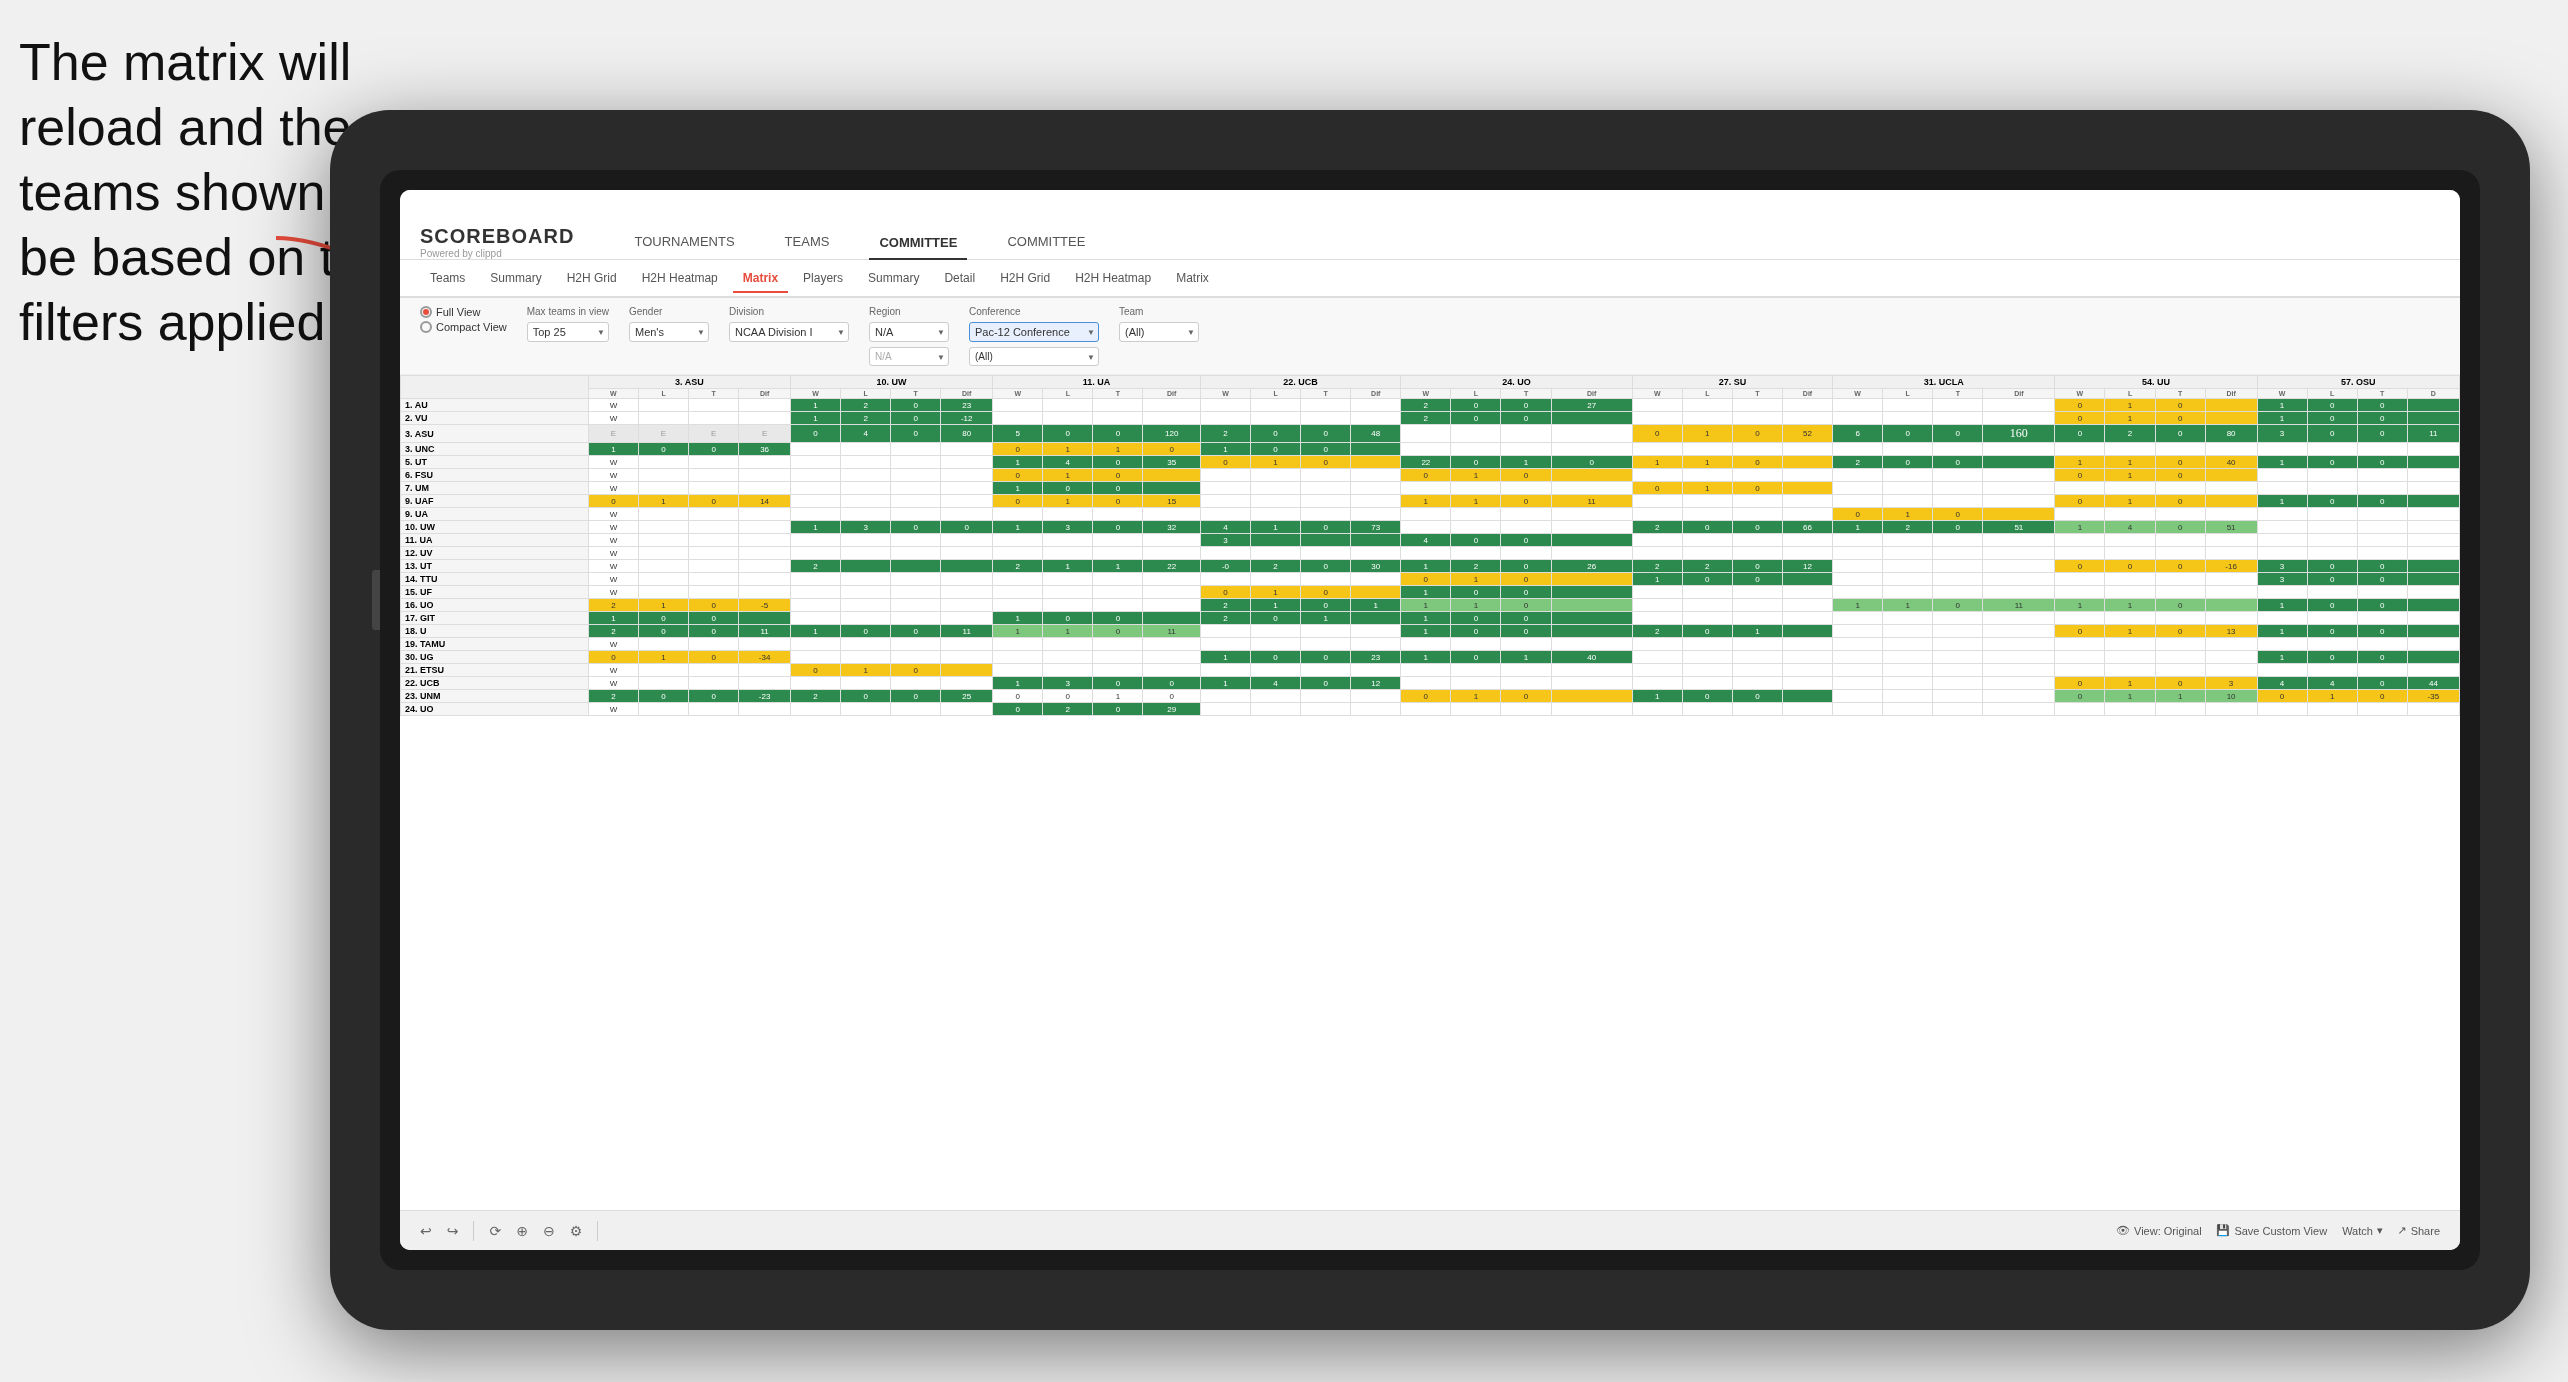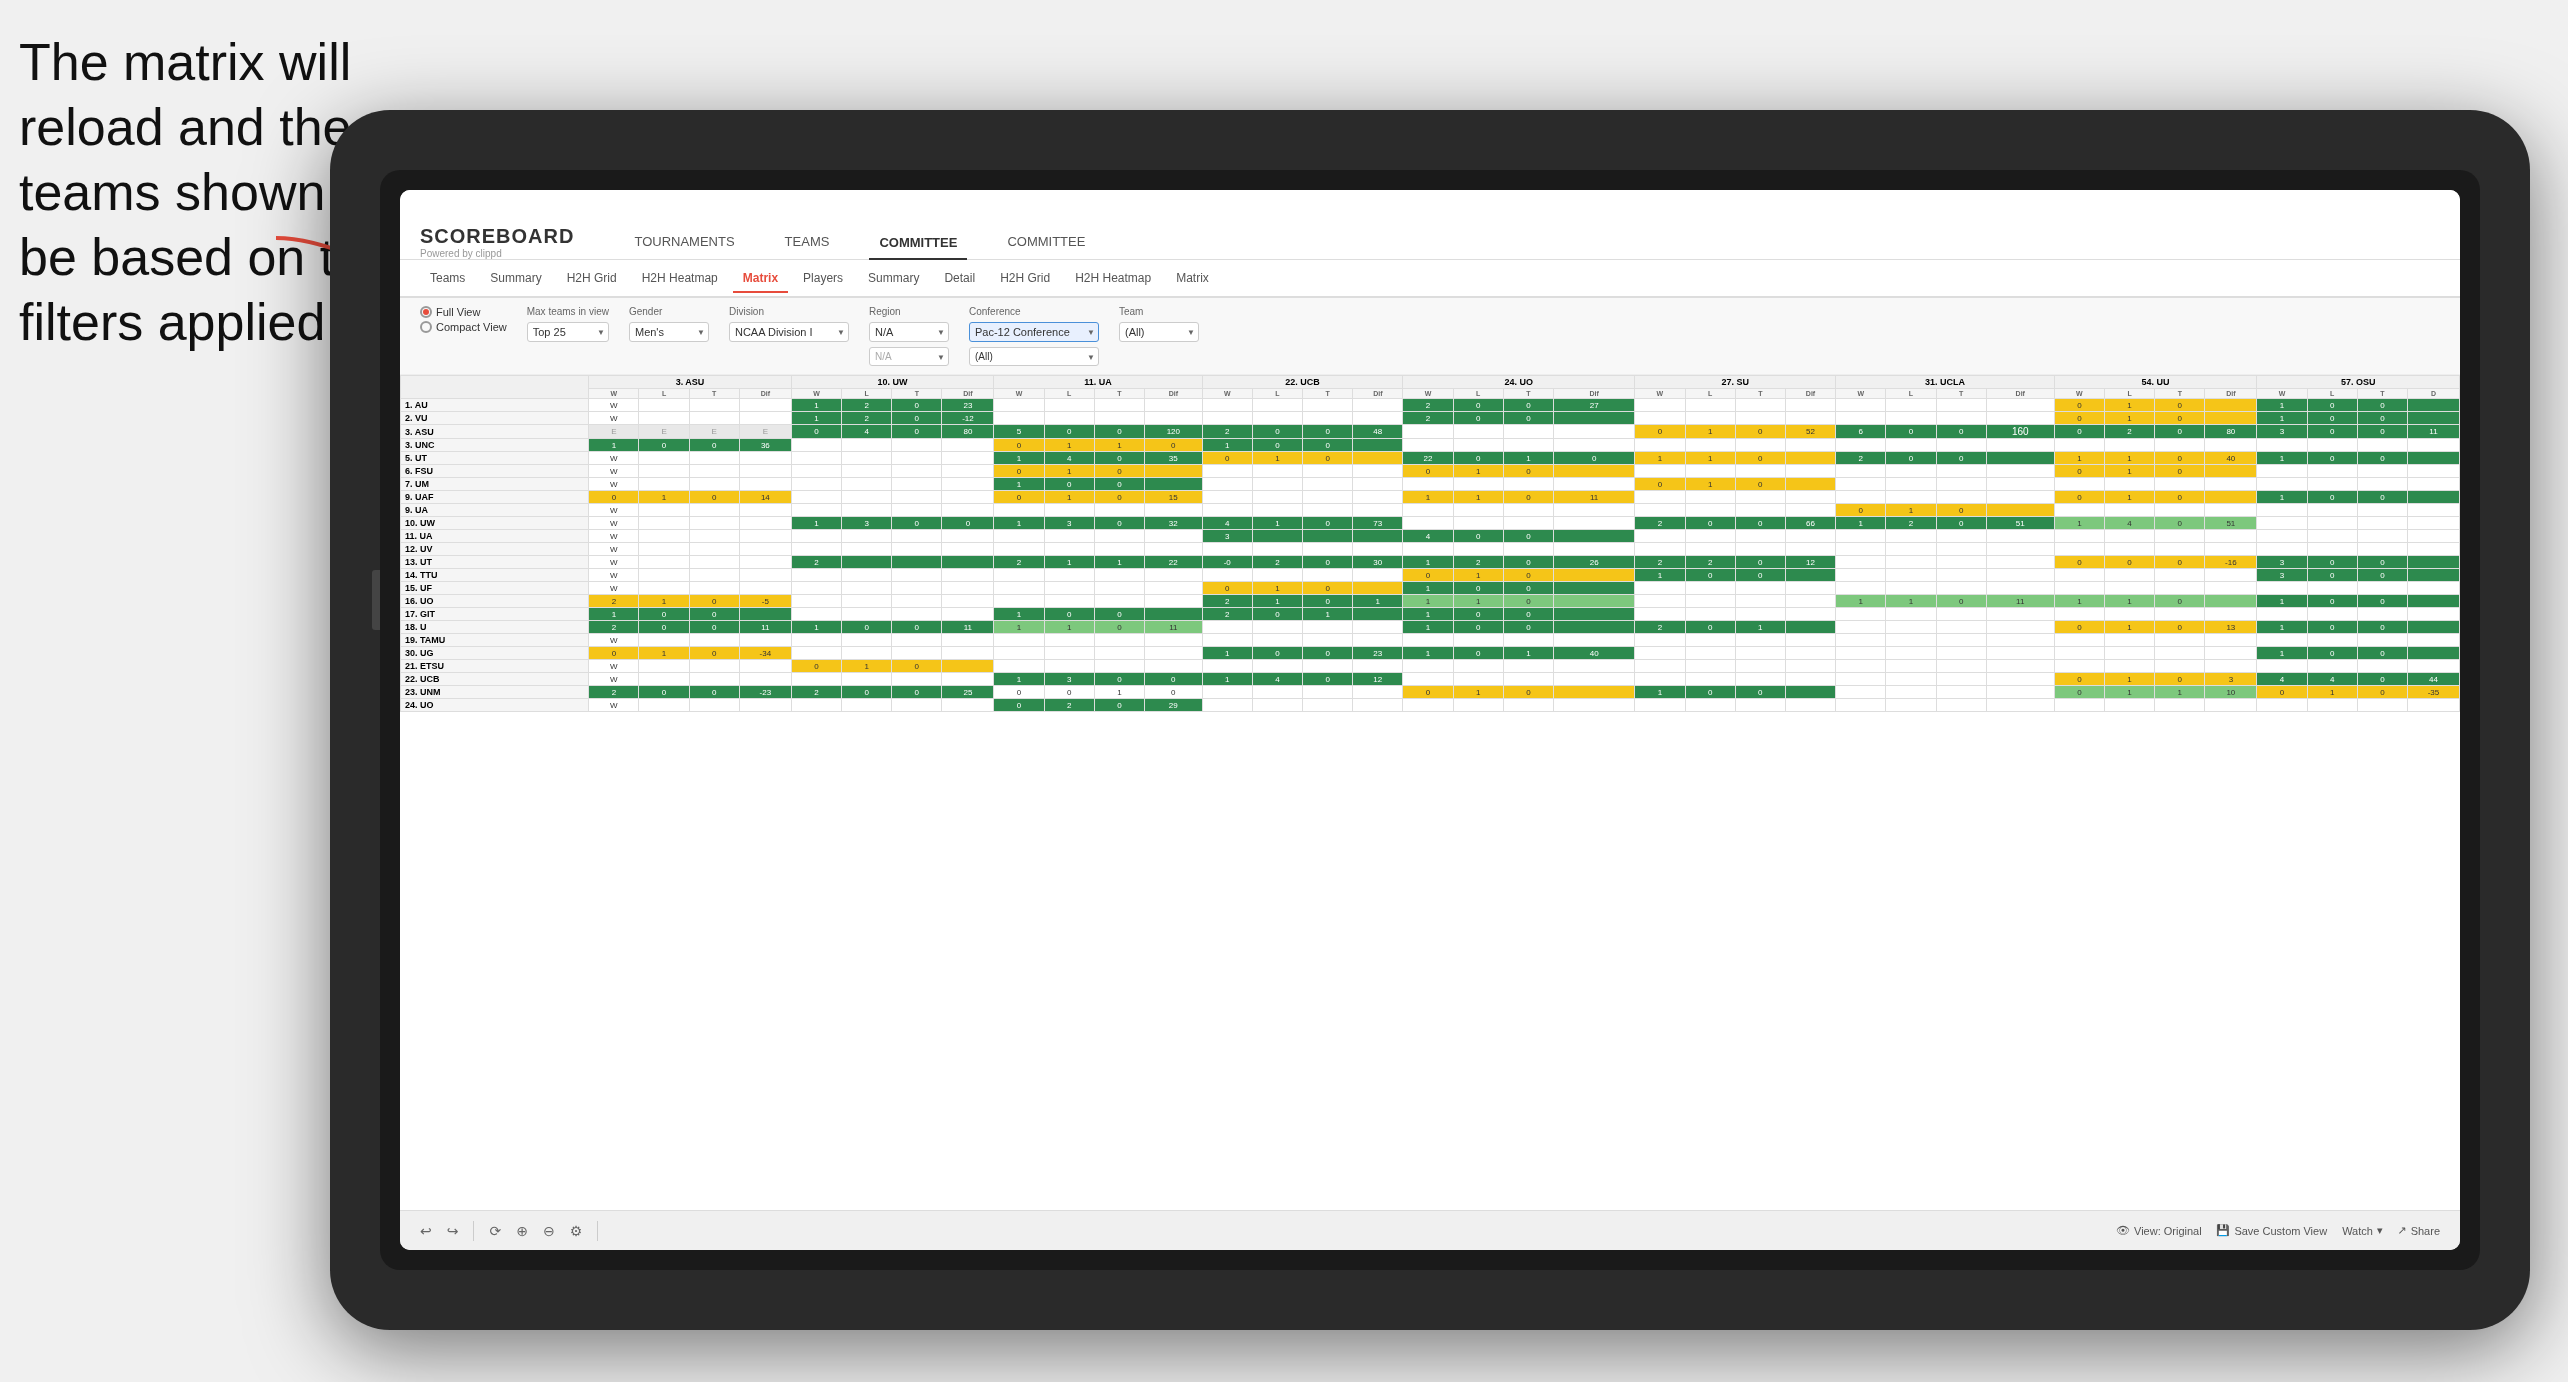--- a/index.html
+++ b/index.html
@@ -561,21 +561,21 @@
                   <td style="background: white; color: rgb(51, 51, 51); font-size: 8px; padding: 1px 2px; min-width: 16px;"></td>
                   <td style="background: white; color: rgb(51, 51, 51); font-size: 8px; padding: 1px 2px; min-width: 16px;"></td>
                   <td style="background: white; color: rgb(51, 51, 51); font-size: 8px; padding: 1px 2px; min-width: 16px;"></td>
                   <td style="background: rgb(245, 197, 24); color: rgb(51, 51, 51); font-size: 8px; padding: 1px 2px; min-width: 16px;">0</td>
                   <td style="background: rgb(245, 197, 24); color: rgb(51, 51, 51); font-size: 8px; padding: 1px 2px; min-width: 16px;">1</td>
                   <td style="background: rgb(245, 197, 24); color: rgb(51, 51, 51); font-size: 8px; padding: 1px 2px; min-width: 16px;">0</td>
                   <td style="background: rgb(245, 197, 24); color: rgb(51, 51, 51); font-size: 8px; padding: 1px 2px; min-width: 16px;">52</td>
                   <td style="background: rgb(45, 138, 78); color: white; font-size: 8px; padding: 1px 2px; min-width: 16px;">6</td>
                   <td style="background: rgb(45, 138, 78); color: white; font-size: 8px; padding: 1px 2px; min-width: 16px;">0</td>
                   <td style="background: rgb(45, 138, 78); color: white; font-size: 8px; padding: 1px 2px; min-width: 16px;">0</td>
-                  <td style="background: rgb(45, 138, 78); color: white; font-size: 10px; padding: 1px 2px; min-width: 16px;">160</td>
+                  <td style="background: rgb(45, 138, 78); color: white; font-size: 12px; padding: 1px 2px; min-width: 16px; font-family: Liberation Serif, serif;">160</td>
                   <td style="background: rgb(45, 138, 78); color: white; font-size: 8px; padding: 1px 2px; min-width: 16px;">0</td>
                   <td style="background: rgb(45, 138, 78); color: white; font-size: 8px; padding: 1px 2px; min-width: 16px;">2</td>
                   <td style="background: rgb(45, 138, 78); color: white; font-size: 8px; padding: 1px 2px; min-width: 16px;">0</td>
                   <td style="background: rgb(45, 138, 78); color: white; font-size: 8px; padding: 1px 2px; min-width: 16px;">80</td>
                   <td style="background: rgb(45, 138, 78); color: white; font-size: 8px; padding: 1px 2px; min-width: 16px;">3</td>
                   <td style="background: rgb(45, 138, 78); color: white; font-size: 8px; padding: 1px 2px; min-width: 16px;">0</td>
                   <td style="background: rgb(45, 138, 78); color: white; font-size: 8px; padding: 1px 2px; min-width: 16px;">0</td>
                   <td style="background: rgb(45, 138, 78); color: white; font-size: 8px; padding: 1px 2px; min-width: 16px;">11</td>
                 </tr>
                 <tr>

